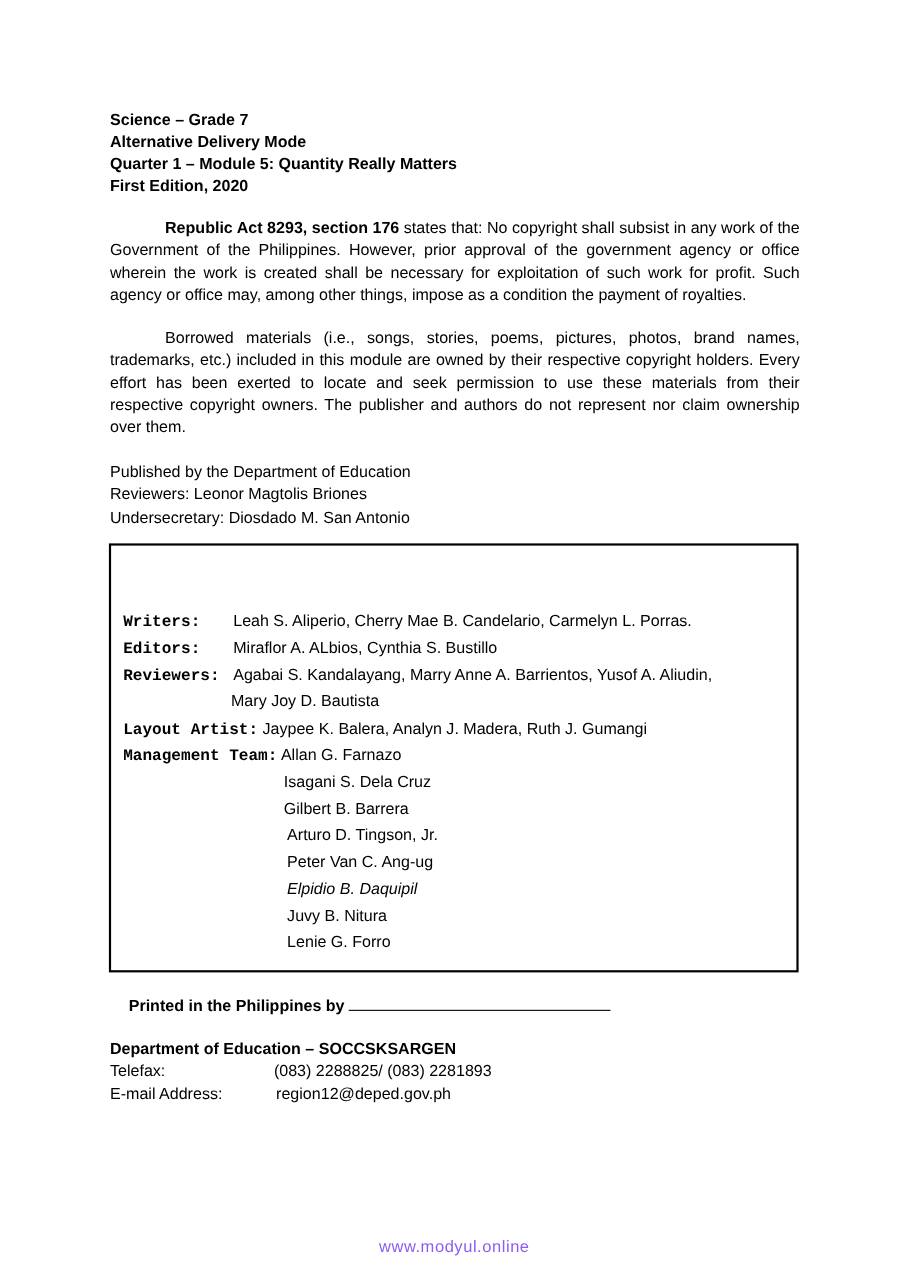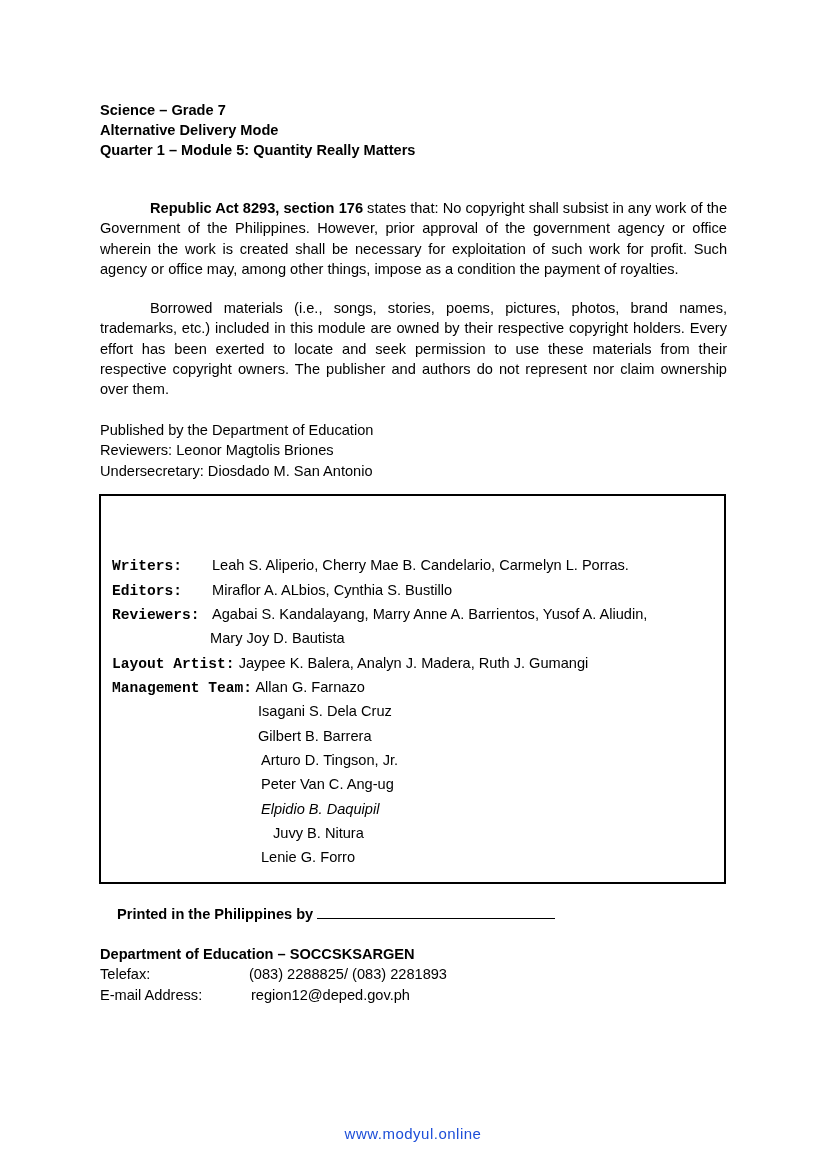--- a/index.html
+++ b/index.html
@@ -30,31 +30,32 @@
     .printed { left: 100px; top: 904px; font-weight: bold; white-space: nowrap; margin-left: 17px; }
     .printed .blank {
       display: inline-block; width: 238px; border-bottom: 1.5px solid #000;
       height: 14px; vertical-align: baseline; margin-left: 4px;
     }
     .deped { left: 100px; top: 944px; line-height: 20.3px; }
     .deped .head { font-weight: bold; }
     .deped .row { white-space: nowrap; }
     .deped .k { display: inline-block; width: 149px; }
     .watermark {
-      left: 0; right: 0; top: 1125px; text-align: center; color: #1d4ed8;
+      left: 0; right: 0; top: 1125px; text-align: center; color: #8b5cf6;
       font-size: 15px; letter-spacing: 0.5px;
     }
   </style>
 </head>
 <body>
 
 <div class="abs title-block">
   <div>Science – Grade 7</div>
   <div>Alternative Delivery Mode</div>
   <div>Quarter 1 – Module 5: Quantity Really Matters</div>
+  <div>First Edition, 2020</div>
 </div>
 
 <div class="abs para p1">
   <span class="indent"></span><b>Republic Act 8293, section 176</b><span> states that: No copyright shall subsist in any work of the Government of the Philippines. However, prior approval of the government agency or office wherein the work is created shall be necessary for exploitation of such work for profit. Such agency or office may, among other things, impose as a condition the payment of royalties.</span>
 </div>
 
 <div class="abs para p2">
   <span class="indent"></span><span>Borrowed materials (i.e., songs, stories, poems, pictures, photos, brand names, trademarks, etc.) included in this module are owned by their respective copyright holders. Every effort has been exerted to locate and seek permission to use these materials from their respective copyright owners. The publisher and authors do not represent nor claim ownership over them.</span>
 </div>
 
@@ -83,21 +84,21 @@
   </div>
   <div class="team-row" style="top:183px;">
     <span class="lbl">Management Team:</span>
     <span>Allan G. Farnazo</span>
   </div>
   <div class="team-row" style="top:207px; left:157px;">Isagani S. Dela Cruz</div>
   <div class="team-row" style="top:232px; left:157px;">Gilbert B. Barrera</div>
   <div class="team-row" style="top:256px; left:160px;">Arturo D. Tingson, Jr.</div>
   <div class="team-row" style="top:280px; left:160px;">Peter Van C. Ang-ug</div>
   <div class="team-row" style="top:305px; left:160px;font-style:italic;">Elpidio B. Daquipil</div>
-  <div class="team-row" style="top:329px; left:172px;">Juvy B. Nitura</div>
+  <div class="team-row" style="top:329px; left:160px;">Juvy B. Nitura</div>
   <div class="team-row" style="top:353px; left:160px;">Lenie G. Forro</div>
 </div>
 
 <div class="abs printed">
   <span>Printed in the Philippines by</span><span class="blank"></span>
 </div>
 
 <div class="abs deped">
   <div class="head">Department of Education – SOCCSKSARGEN</div>
   <div class="row">

